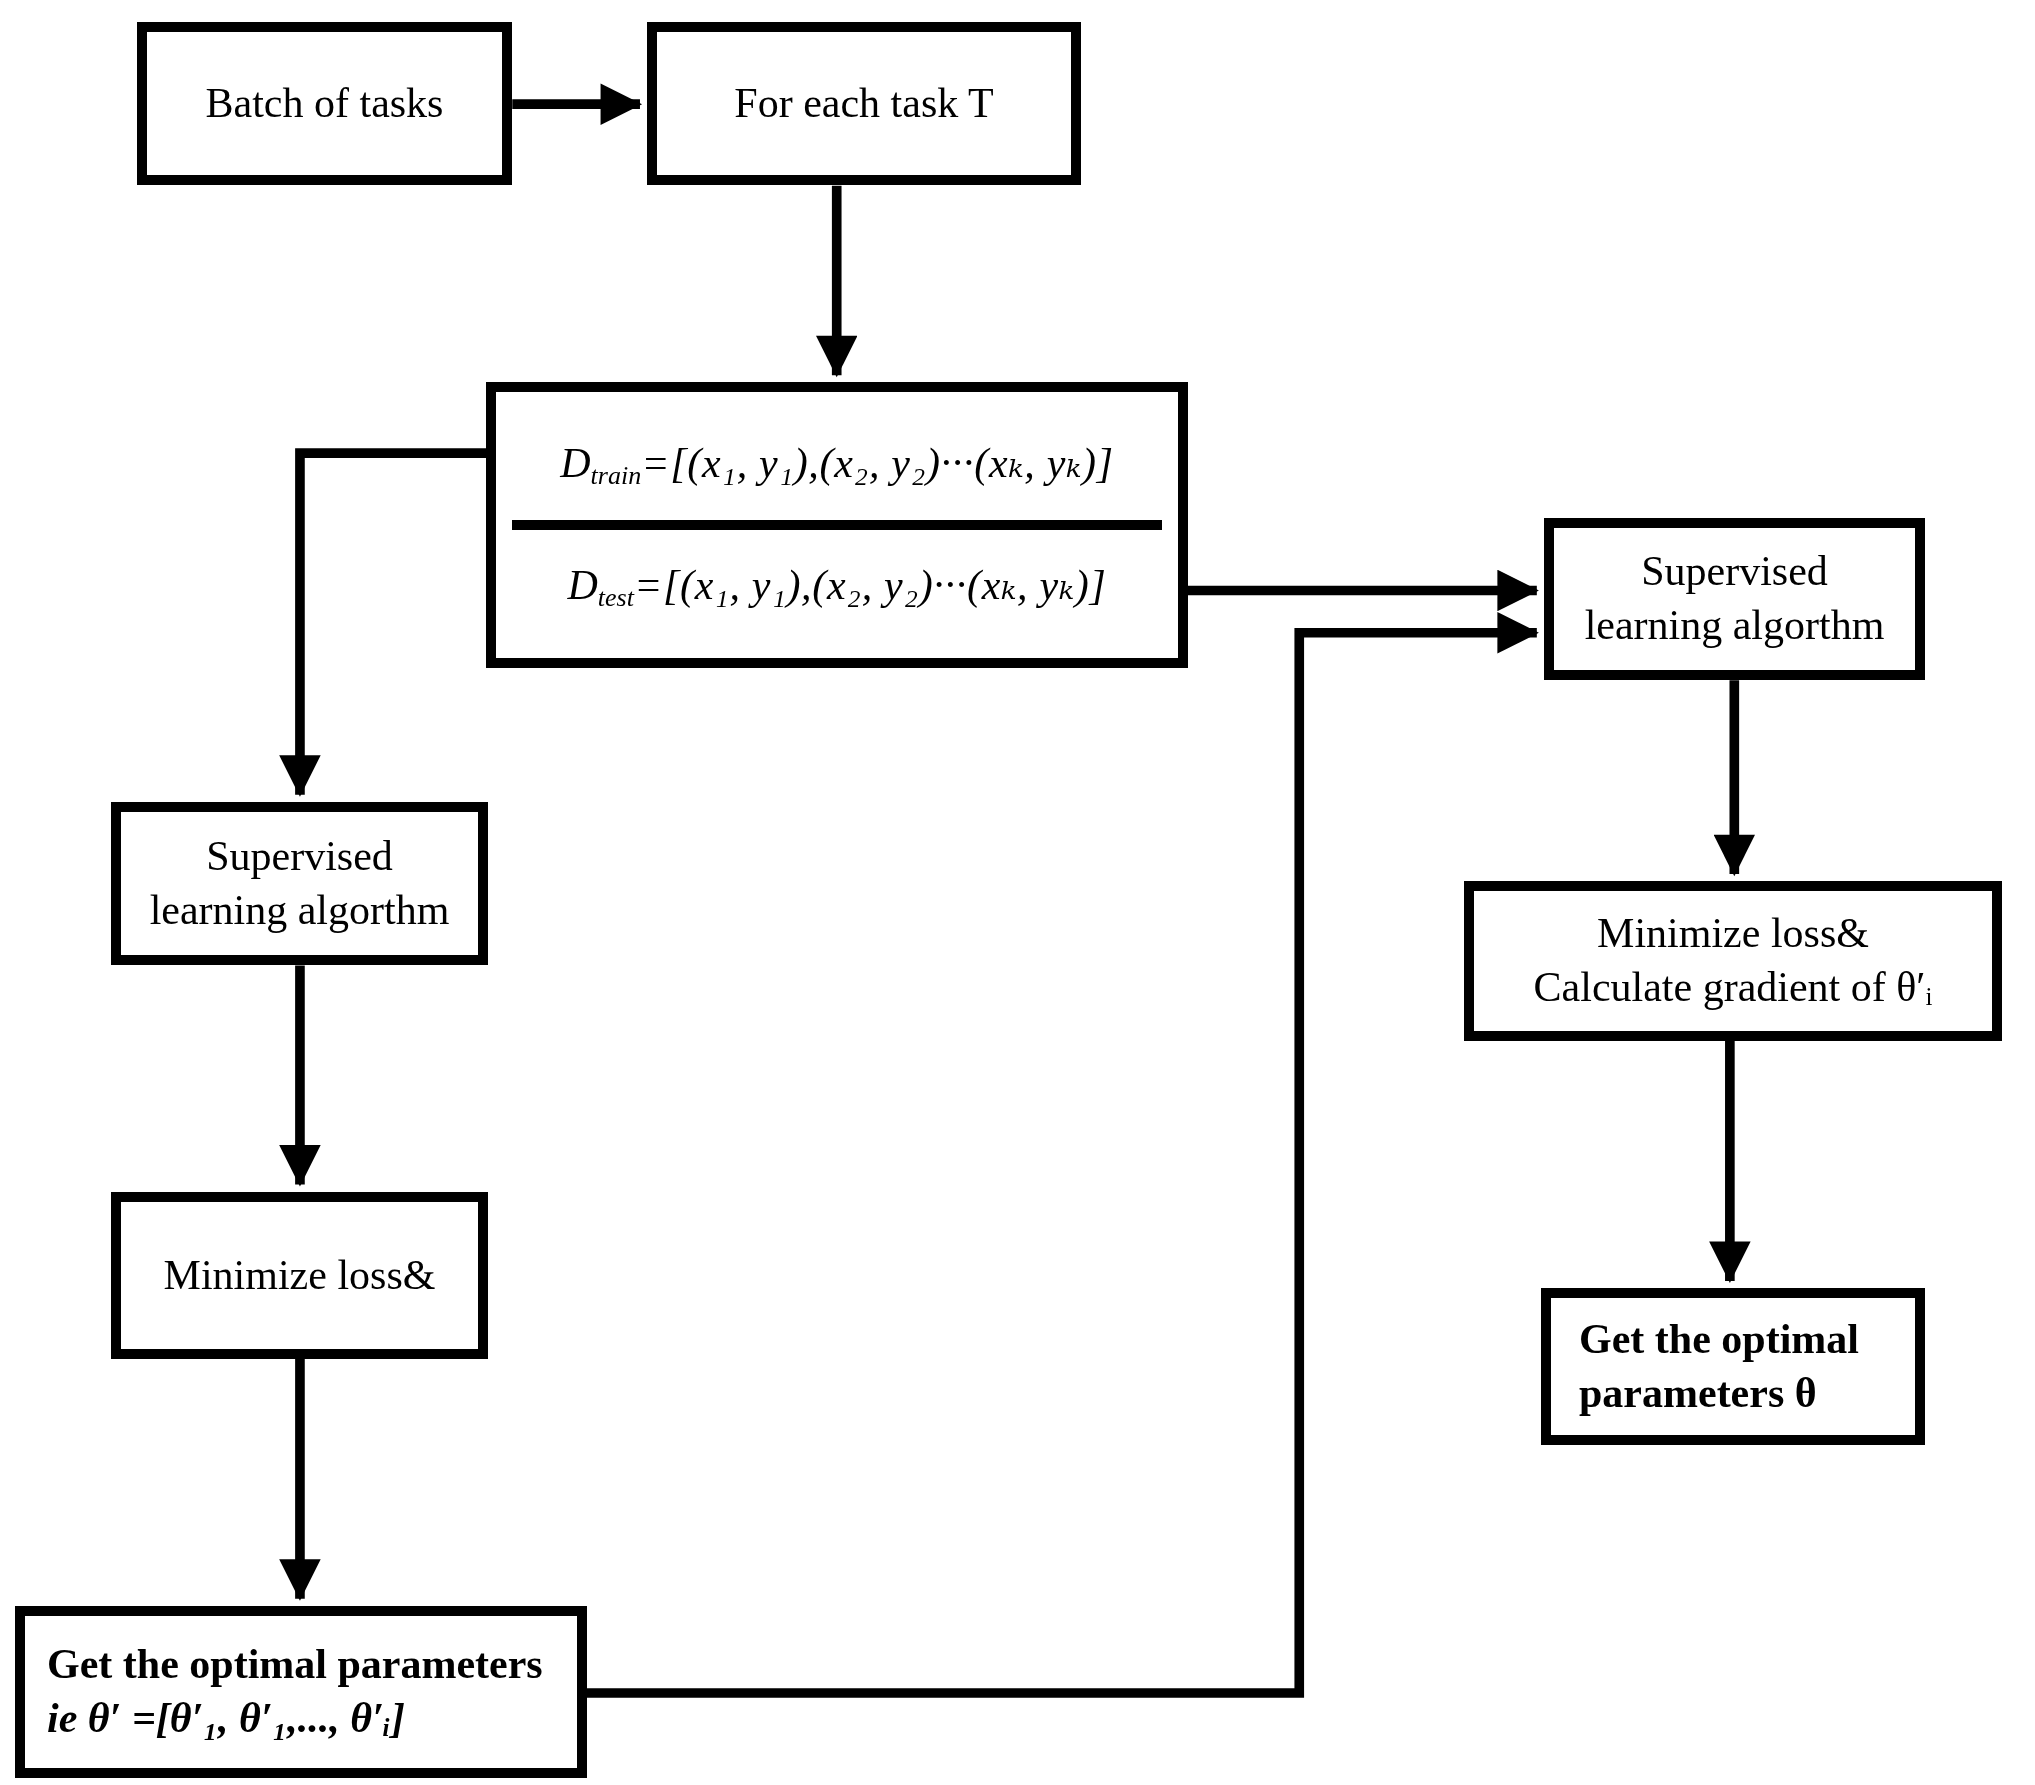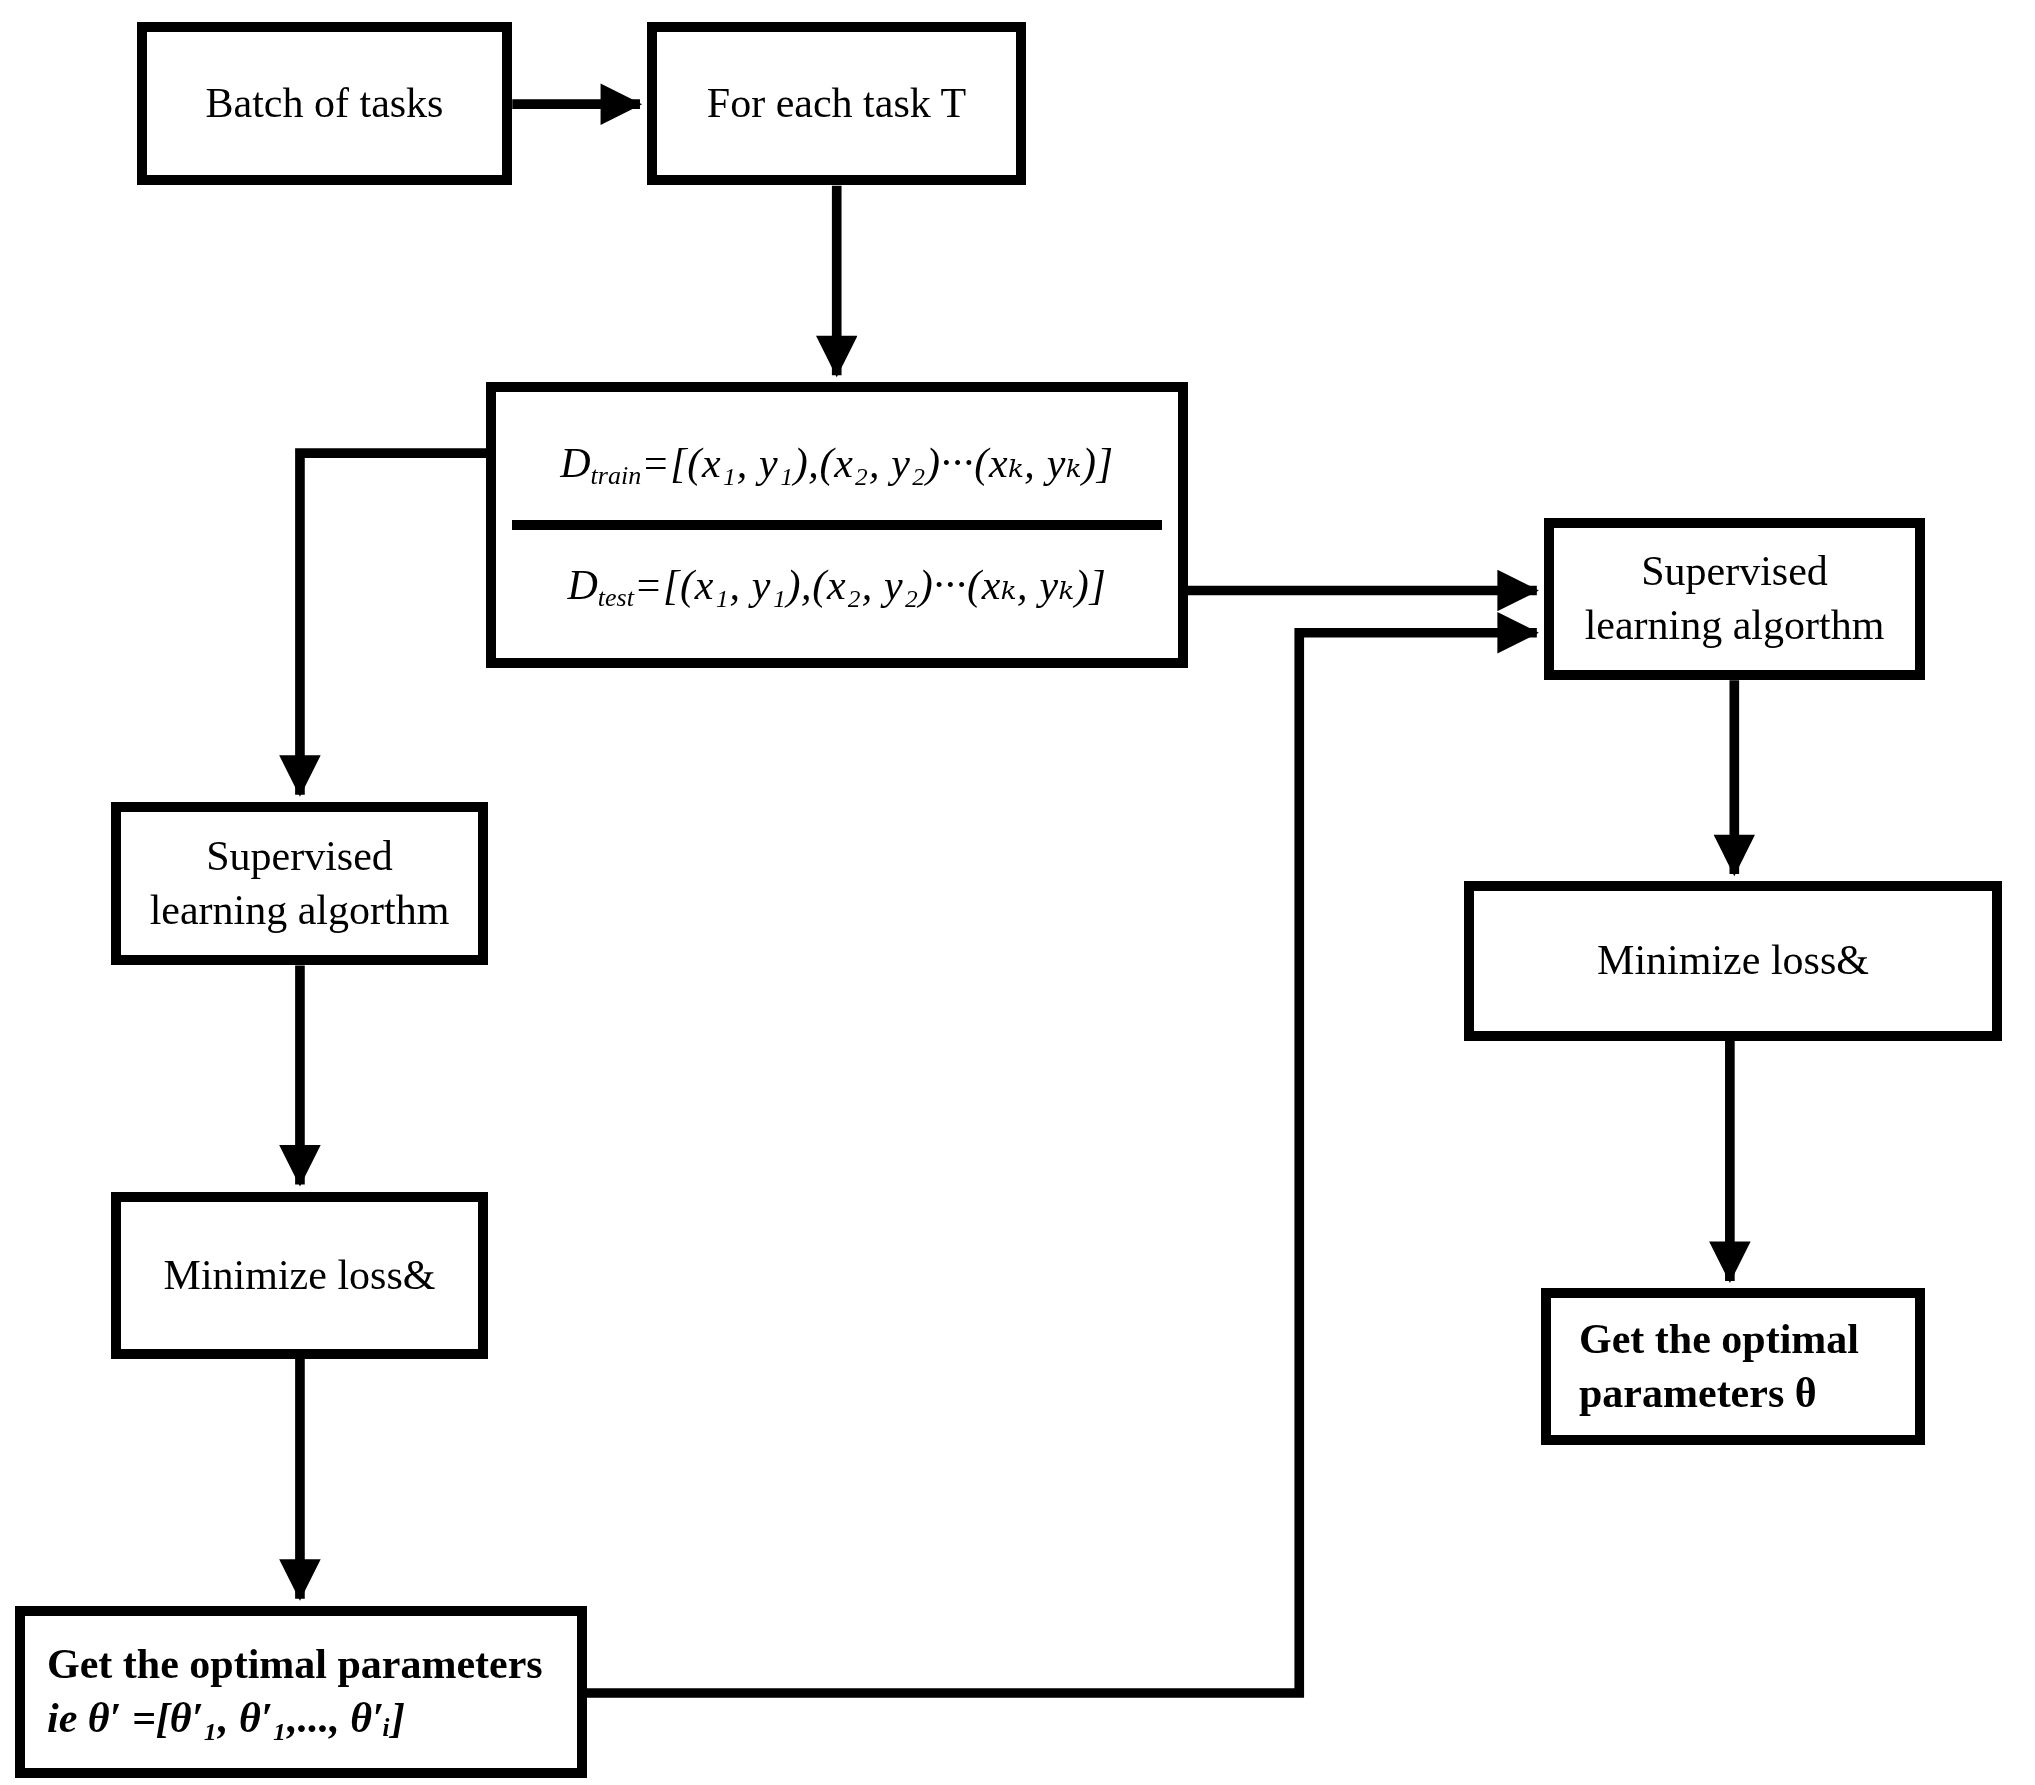--- a/index.html
+++ b/index.html
@@ -35,21 +35,21 @@
     line-height: 1.28;
     white-space: nowrap;
   }
   .box.left-align {
     align-items: flex-start;
     text-align: left;
     font-weight: bold;
   }
   
   #batch-box     { left: 137px;  top: 22px;   width: 375px; height: 163px; }
-  #foreach-box   { left: 647px;  top: 22px;   width: 379px; height: 163px; }
+  #foreach-box   { left: 647px;  top: 22px;   width: 434px; height: 163px; }
   #data-box      { left: 486px;  top: 382px;  width: 702px; height: 286px; padding: 16px; justify-content: stretch; }
   #lsup-box      { left: 111px;  top: 802px; width: 377px; height: 163px; }
   #lmin-box      { left: 111px;  top: 1192px; width: 377px; height: 167px; }
   #lopt-box      { left: 15px;   top: 1606px; width: 572px; height: 172px; padding-left: 22px; }
   #rsup-box      { left: 1544px; top: 518px;  width: 381px; height: 162px; }
   #rmin-box      { left: 1464px; top: 881px; width: 538px; height: 160px; }
   #ropt-box      { left: 1541px; top: 1288px; width: 384px; height: 157px; padding-left: 28px; }
 
   .data-row {
     flex: 1;
@@ -129,19 +129,20 @@
   <span class="math">ie θ′ =[θ′₁, θ′₁,..., θ′ᵢ]</span>
 </div>
 
 <div class="box" id="rsup-box">
   <span>Supervised</span>
   <span>learning algorthm</span>
 </div>
 
 <div class="box" id="rmin-box">
   <span>Minimize loss&amp;</span>
+  <span>Calculate gradient of  θ′ᵢ</span>
 </div>
 
 <div class="box left-align" id="ropt-box">
   <span>Get the optimal</span>
   <span>parameters θ</span>
 </div>
 
 
 </body></html>

